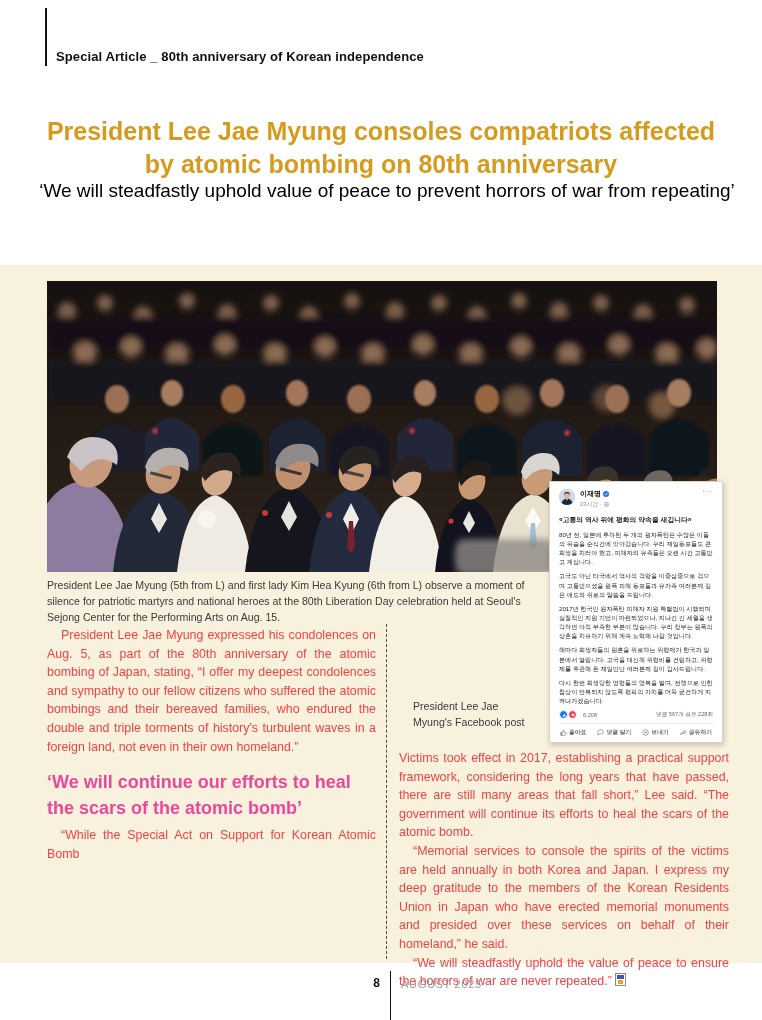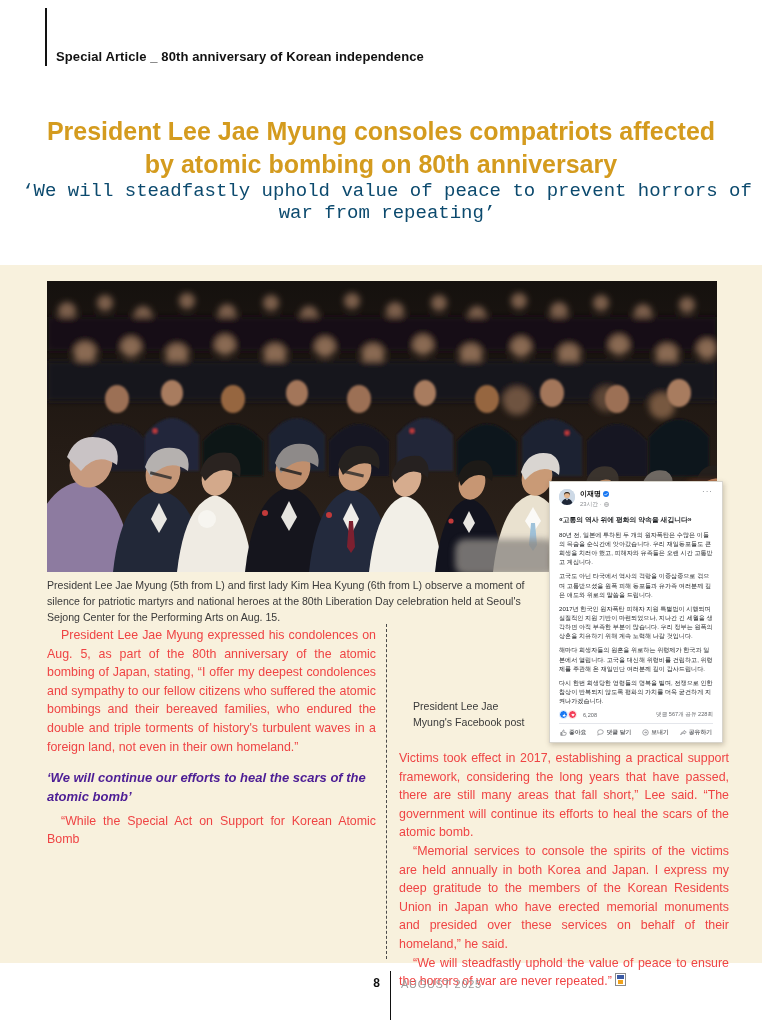--- a/index.html
+++ b/index.html
@@ -7,35 +7,35 @@
     position:relative; width:762px; height:1020px; margin:8px auto;
     background:#ffffff; overflow:hidden;
     font-family:"Liberation Sans", sans-serif;
   }
   
   .kicker-bar { position:absolute; left:45px; top:0; width:2px; height:58px; background:#121212; }
   .kicker { position:absolute; left:56px; top:41px; font-size:13px; font-weight:bold; color:#121212; letter-spacing:0.1px; }
   .title { position:absolute; left:20px; right:20px; top:107px; text-align:center;
            color:#D49B1E; font-size:25px; font-weight:bold; line-height:1.33; }
   .subtitle { position:absolute; left:20px; right:8px; top:172px; text-align:center;
-              font-family:Liberation Mono, monospace; font-size:19px; color:#0c4a6e; }
+              font-family:Liberation Sans, sans-serif; font-size:19px; color:#000000; }
   
   .cream { position:absolute; left:0; top:257px; width:762px; height:698px; background:#F8F1DD; }
   
   .photo { position:absolute; left:47px; top:273px; width:670px; height:291px; overflow:hidden; background:#181410; }
   .photo svg { display:block; width:100%; height:100%; }
   .photo-caption { position:absolute; left:47px; top:570px; width:500px;
                    font-size:10.6px; line-height:1.5; color:#3a3a3a; }
   
   .col-left  { position:absolute; left:47px;  top:618px; width:329px; }
   .col-right { position:absolute; left:399px; top:741px; width:330px; }
   p.body { font-size:12.4px; line-height:18.6px; text-align:justify; color:#ef4444; margin:0; }
   p.indent { text-indent:14px; }
-  .subhead { color:#4c1d95; font-weight:bold; font-size:13px; line-height:1.45;
-             margin:13px 0 5px 0;font-style:italic; }
+  .subhead { color:#ec4899; font-weight:bold; font-size:18px; line-height:1.45;
+             margin:13px 0 5px 0; }
   .divider { position:absolute; left:386px; top:616px; height:335px; width:0;
              border-left:1.6px dashed #4a4a4a; }
   .fb-photo-caption { position:absolute; left:413px; top:691px; width:112px;
                       font-size:10.6px; line-height:1.5; color:#3a3a3a; }
   .endmark { display:inline-block; width:9px; height:11px; vertical-align:-1px;
              border:1px solid #8a8a8a; background:#fff; position:relative; }
   .endmark i { position:absolute; left:1px; top:1px; width:7px; height:4px; background:#3b5ba5; display:block; }
   .endmark b { position:absolute; left:2px; bottom:1px; width:5px; height:4px; background:#f0a31c; display:block; }
   
   .fb-card { position:absolute; left:549px; top:473px; width:174px; height:262px;

